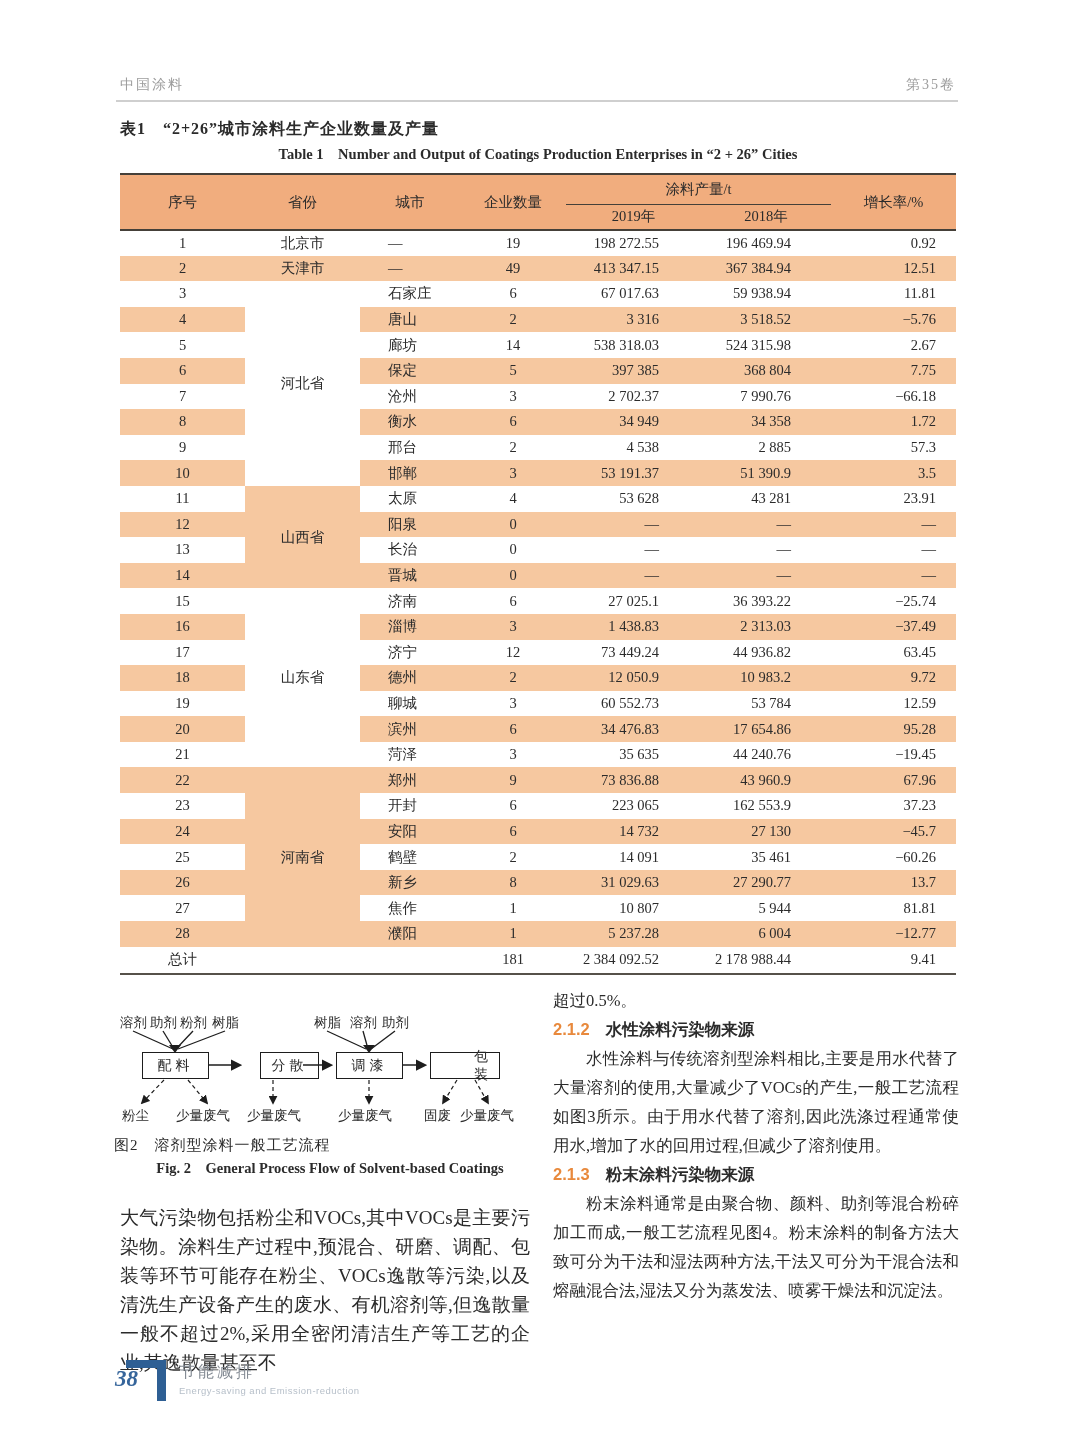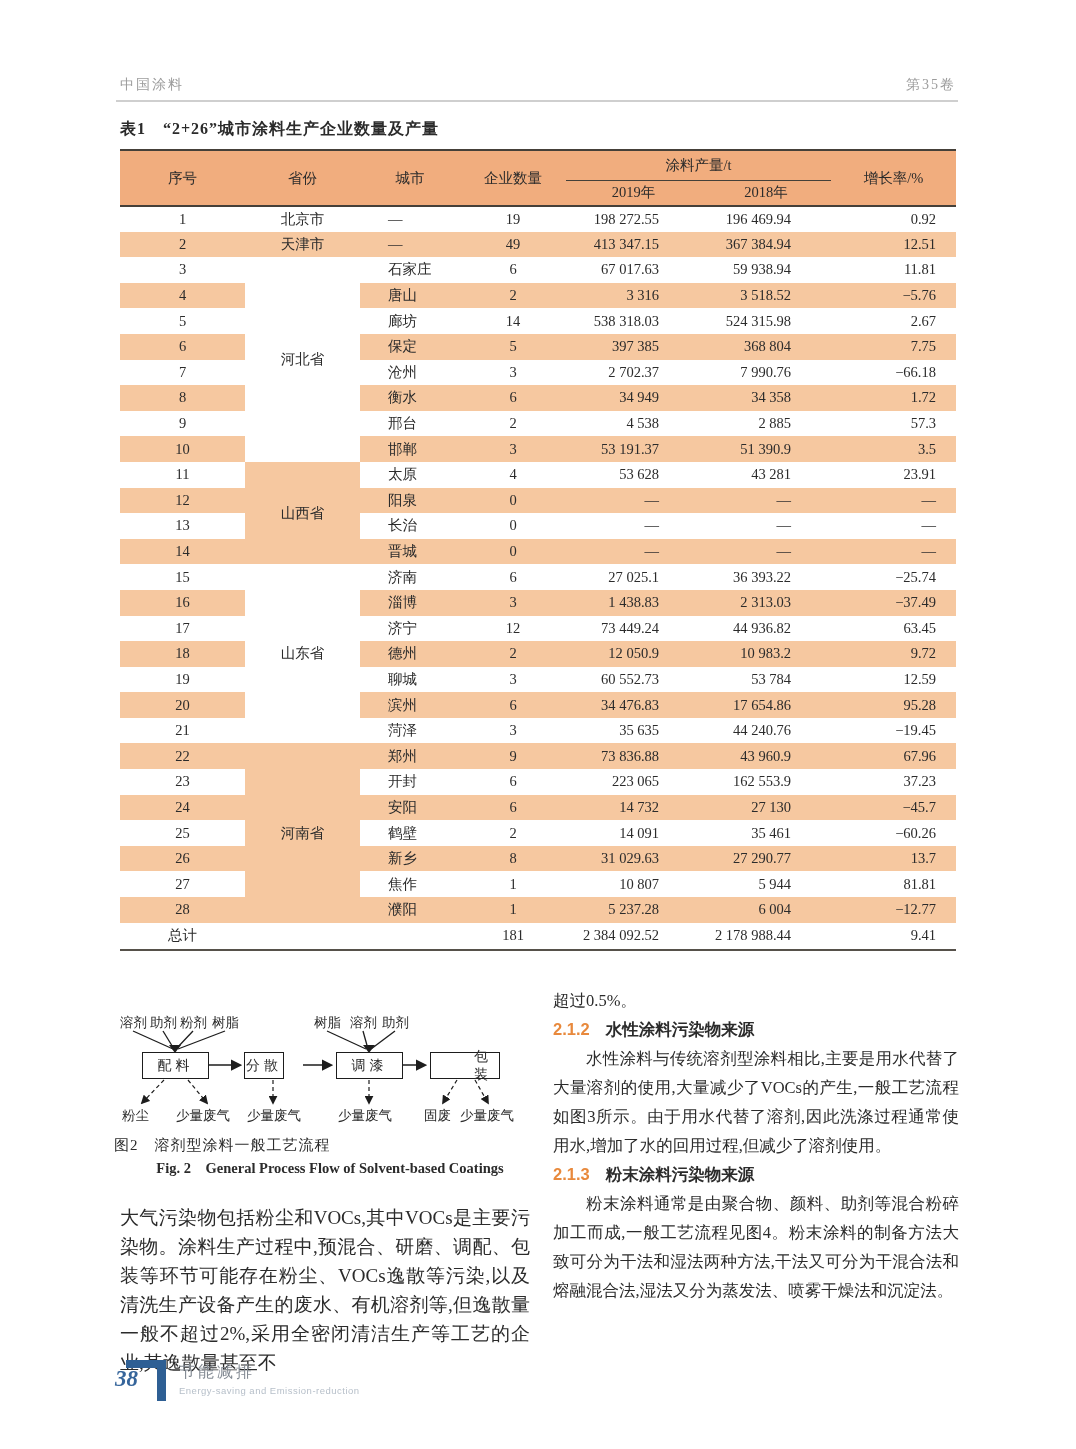--- a/index.html
+++ b/index.html
@@ -72,20 +72,21 @@
 <body>
 
 <div class="page-header">
   <span>中国涂料</span>
   <span>第35卷</span>
 </div>
 <div class="header-rule"></div>
 
 <div class="tbl-wrap">
   <div class="tbl-title-zh">表1　“2+26”城市涂料生产企业数量及产量</div>
+  <div class="tbl-title-en">Table 1　Number and Output of Coatings Production Enterprises in “2 + 26” Cities</div>
   <table>
     <colgroup>
       <col style="width:125px">
         <col style="width:115px">
         <col style="width:100px">
       <col style="width:106px">
         <col style="width:135px">
         <col style="width:130px">
         <col style="width:125px">
     </colgroup>
@@ -379,21 +380,21 @@
       <line x1="361" y1="66" x2="374" y2="89" stroke="#1d1d1d" stroke-width="1.2" stroke-dasharray="4 3" marker-end="url(#ah)"></line>
     </svg>
   <div class="fig-label" style="left: 6px; top: 0px;">溶剂</div>
       <div class="fig-label" style="left: 36px; top: 0px;">助剂</div>
       <div class="fig-label" style="left: 66px; top: 0px;">粉剂</div>
       <div class="fig-label" style="left: 98px; top: 0px;">树脂</div>
       <div class="fig-label" style="left: 200px; top: 0px;">树脂</div>
       <div class="fig-label" style="left: 236px; top: 0px;">溶剂</div>
       <div class="fig-label" style="left: 268px; top: 0px;">助剂</div>
       <div class="fig-box" style="left: 28px; width: 67px;">配料</div>
-      <div class="fig-box" style="left: 130px; width: 40px;">分散</div>
+      <div class="fig-box" style="left: 146px; width: 59px;">分散</div>
       <div class="fig-box" style="left: 222px; width: 67px;">调漆</div>
       <div class="fig-box" style="left: 316px; width: 70px; padding-left: 43px;">包装</div>
       <div class="fig-label fig-out" style="left: 8px; top: 93px;">粉尘</div>
       <div class="fig-label fig-out" style="left: 62px; top: 93px;">少量废气</div>
       <div class="fig-label fig-out" style="left: 133px; top: 93px;">少量废气</div>
       <div class="fig-label fig-out" style="left: 224px; top: 93px;">少量废气</div>
       <div class="fig-label fig-out" style="left: 310px; top: 93px;">固废</div>
       <div class="fig-label fig-out" style="left: 346px; top: 93px;">少量废气</div>
     </div>
   <div class="fig-cap-zh">图2　溶剂型涂料一般工艺流程</div>

